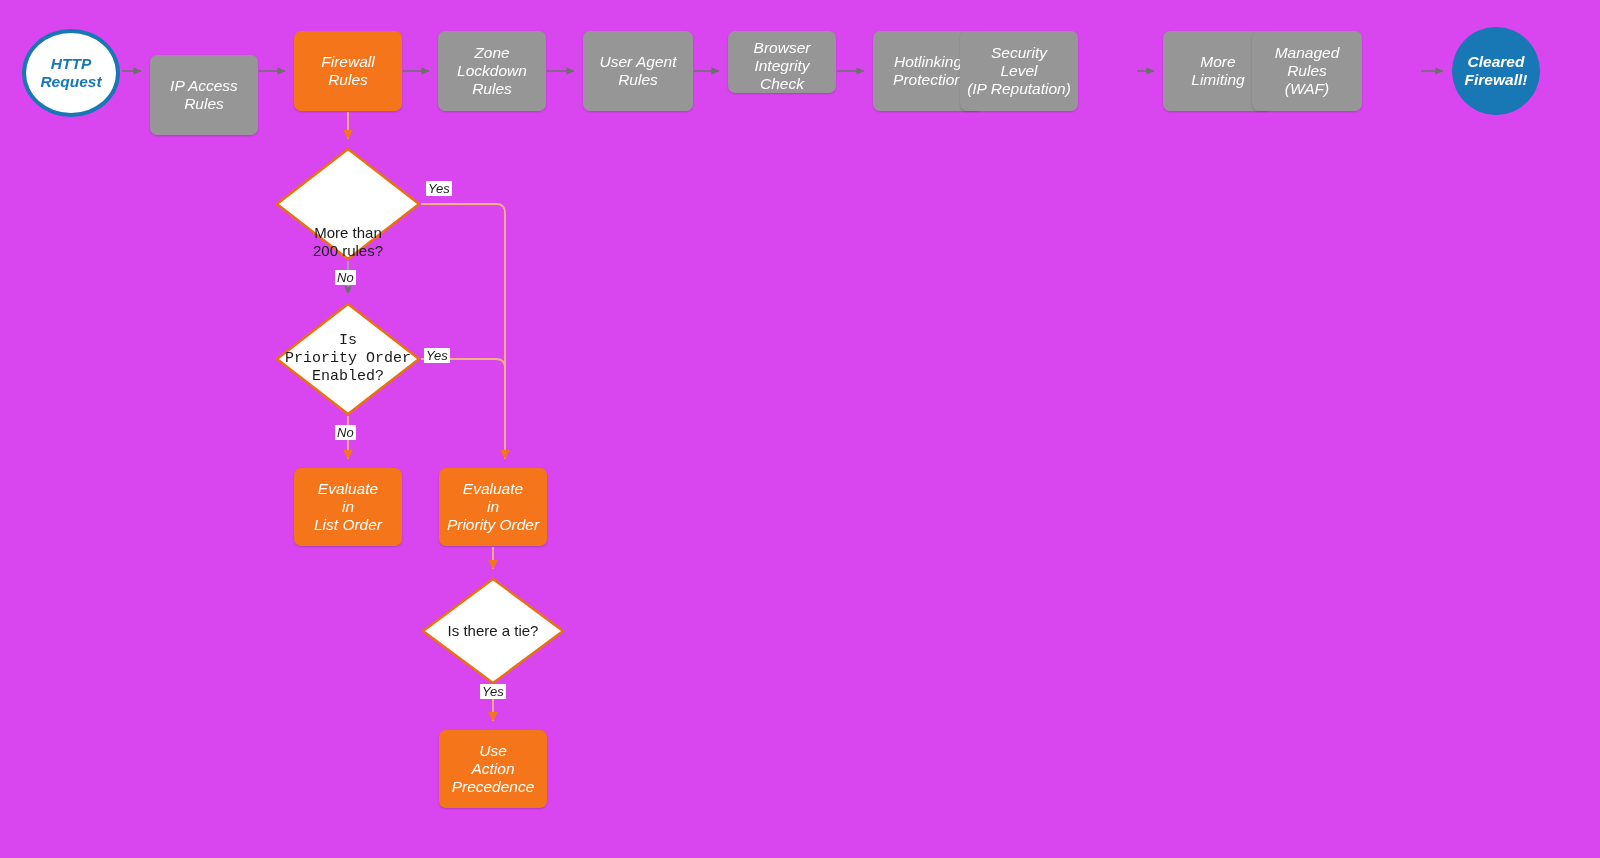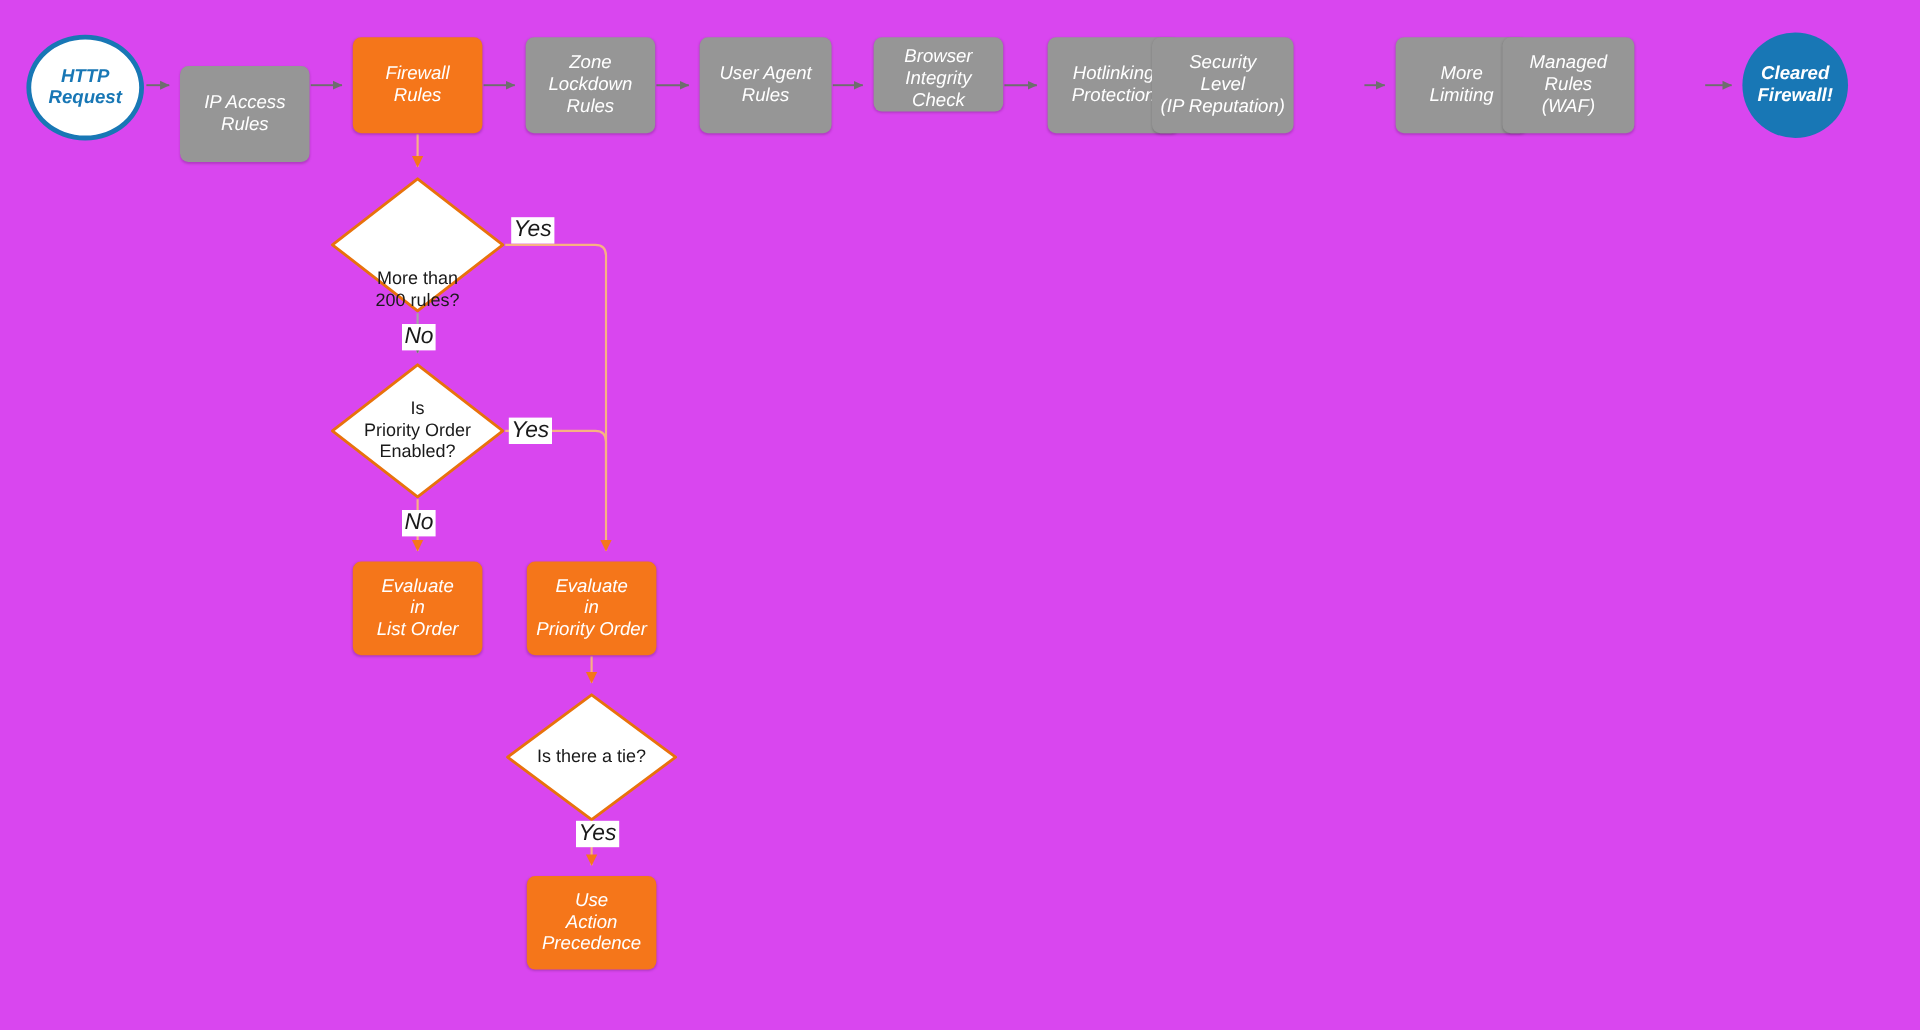--- a/index.html
+++ b/index.html
@@ -76,21 +76,21 @@
     font-size: 15px;
     color: #1a1a1a;
     font-style: normal;
     white-space: pre-line;
     line-height: 1.2;
   }
 
   
   .edge-label {
     position: absolute;
-    font-size: 19px;
+    font-size: 13px;
     font-style: italic;
     color: #1a1a1a;
     background: #ffffff;
     padding: 0 2px;
     white-space: nowrap;
   }
 </style>
 </head>
 <body>
 
@@ -174,21 +174,21 @@
 (IP Reputation)</span></div>
       <div class="node proc gray" style="left: 1163px; top: 31px; width: 110px; height: 80px;"><span>More
 Limiting</span></div>
       <div class="node proc gray" style="left: 1252px; top: 31px; width: 110px; height: 80px;"><span>Managed
 Rules
 (WAF)</span></div>
       <div class="node term filled" style="left: 1452px; top: 27px; width: 88px; height: 88px;"><span>Cleared
 Firewall!</span></div>
       <div class="node decision" style="left: 276px; top: 148px; width: 144px; height: 112px; align-items: flex-end;"><span class="dia-label">More than
 200 rules?</span></div>
-      <div class="node decision" style="left: 276px; top: 303px; width: 144px; height: 112px;"><span class="dia-label">Is
+      <div class="node decision" style="left: 276px; top: 303px; width: 144px; height: 112px; font-family: Liberation Mono, monospace;"><span class="dia-label">Is
 Priority Order
 Enabled?</span></div>
       <div class="node proc orange" style="left: 294px; top: 468px; width: 108px; height: 78px;"><span>Evaluate
 in
 List Order</span></div>
       <div class="node proc orange" style="left: 439px; top: 468px; width: 108px; height: 78px;"><span>Evaluate
 in
 Priority Order</span></div>
       <div class="node decision" style="left: 422px; top: 578px; width: 142px; height: 106px;"><span class="dia-label">Is there a tie?</span></div>
       <div class="node proc orange" style="left: 439px; top: 730px; width: 108px; height: 78px;"><span>Use

